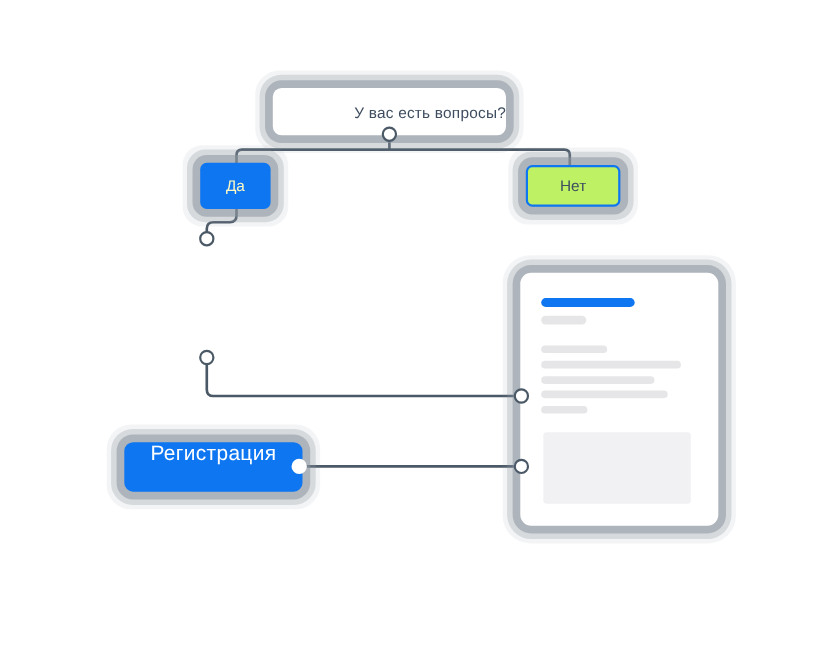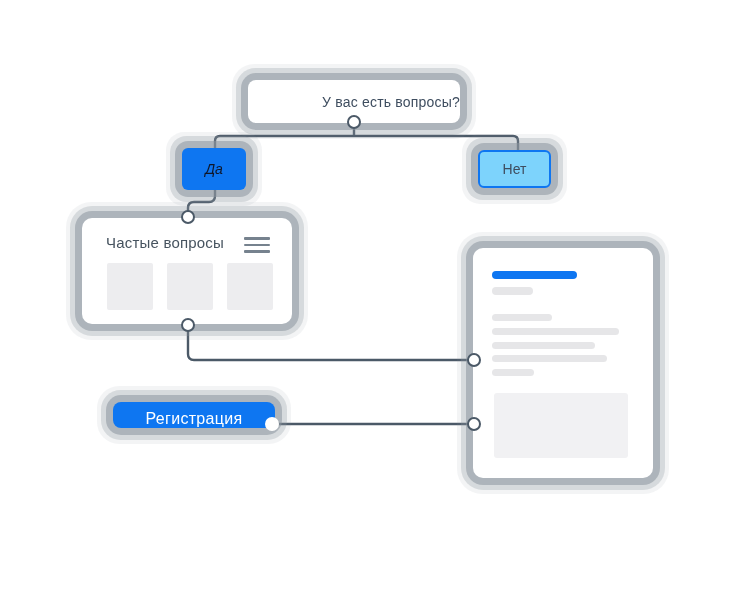--- a/index.html
+++ b/index.html
@@ -33,48 +33,48 @@
 
   .node{position:absolute;z-index:2;background:var(--card-white);}
 
   .question-box{
     left:248px;top:80px;width:212px;height:43px;border-radius:8px;
     display:flex;align-items:center;justify-content:flex-end;
     color:var(--text-navy);font-size:14px;letter-spacing:.2px;
   }
   .yes-btn{
     left:182px;top:148px;width:64px;height:42px;border-radius:6px;
-    background:var(--accent-blue);color:#0f172a;font-size:14px;
+    background:var(--accent-blue);color:#fef9c3;font-size:14px;
     display:flex;align-items:center;justify-content:center;
-    border:none;cursor:pointer;font-style:italic;
+    border:none;cursor:pointer;
   }
   .no-btn{
-    left:478px;top:150px;width:73px;height:38px;border-radius:6px;
-    background:#7dd3fc;border:2px solid var(--accent-blue);
+    left:478px;top:150px;width:86px;height:38px;border-radius:6px;
+    background:#bef264;border:2px solid var(--accent-blue);
     color:var(--text-navy);font-size:14px;
     display:flex;align-items:center;justify-content:center;cursor:pointer;
   }
 
   .faq-card{left:82px;top:218px;width:210px;height:106px;border-radius:10px;}
   .faq-title{
     position:absolute;left:24px;top:16px;
     color:#46535f;font-size:15px;font-weight:500;letter-spacing:.2px;
   }
   .hamburger{
     position:absolute;right:22px;top:19px;width:26px;height:16px;
     display:flex;flex-direction:column;justify-content:space-between;cursor:pointer;
   }
   .hamburger span{display:block;height:2.6px;background:#76828e;border-radius:1px;}
   .thumb-row{position:absolute;left:25px;top:45px;display:flex;gap:14px;}
   .thumb{width:46px;height:47px;background:#ededef;border-radius:2px;}
 
   .reg-btn{
-    left:113px;top:402px;width:162px;height:26px;border-radius:8px;
-    background:var(--accent-blue);color:#fff;font-size:16px;letter-spacing:.3px;
-    display:flex;align-items:flex-end;justify-content:center;border:none;cursor:pointer;
+    left:113px;top:402px;width:162px;height:45px;border-radius:8px;
+    background:var(--accent-blue);color:#fff;font-size:19px;letter-spacing:.3px;
+    display:flex;align-items:flex-start;justify-content:center;border:none;cursor:pointer;
   }
 
   .detail-card{left:473px;top:248px;width:180px;height:230px;border-radius:10px;}
   .ph{position:absolute;border-radius:4px;background:var(--placeholder-gray);height:8px;}
   .ph.blue{background:var(--accent-blue);}
   .ph.h7{height:7px;}
   .img-ph{
     position:absolute;left:21px;top:145px;width:134px;height:65px;
     background:var(--placeholder-light);border-radius:3px;
   }
@@ -102,33 +102,20 @@
     <span>У вас есть вопросы?</span>
   </div>
 
   <button class="node halo yes-btn">
     <span>Да</span>
   </button>
   <button class="node halo no-btn">
     <span>Нет</span>
   </button>
 
-  <div class="node halo faq-card">
-    <div class="faq-title">Частые вопросы</div>
-    <div class="hamburger">
-      <span></span>
-        <span></span>
-        <span></span>
-    </div>
-    <div class="thumb-row">
-      <div class="thumb"></div>
-      <div class="thumb"></div>
-      <div class="thumb"></div>
-    </div>
-  </div>
 
   <button class="node halo reg-btn">
     <span>Регистрация</span>
   </button>
 
   <div class="node halo detail-card">
     <div class="ph blue" style="left:19px;top:23px;width:85px;"></div>
     <div class="ph" style="left:19px;top:39px;width:41px;"></div>
     <div class="ph h7" style="left:19px;top:66px;width:60px;"></div>
     <div class="ph h7" style="left:19px;top:80px;width:127px;"></div>

